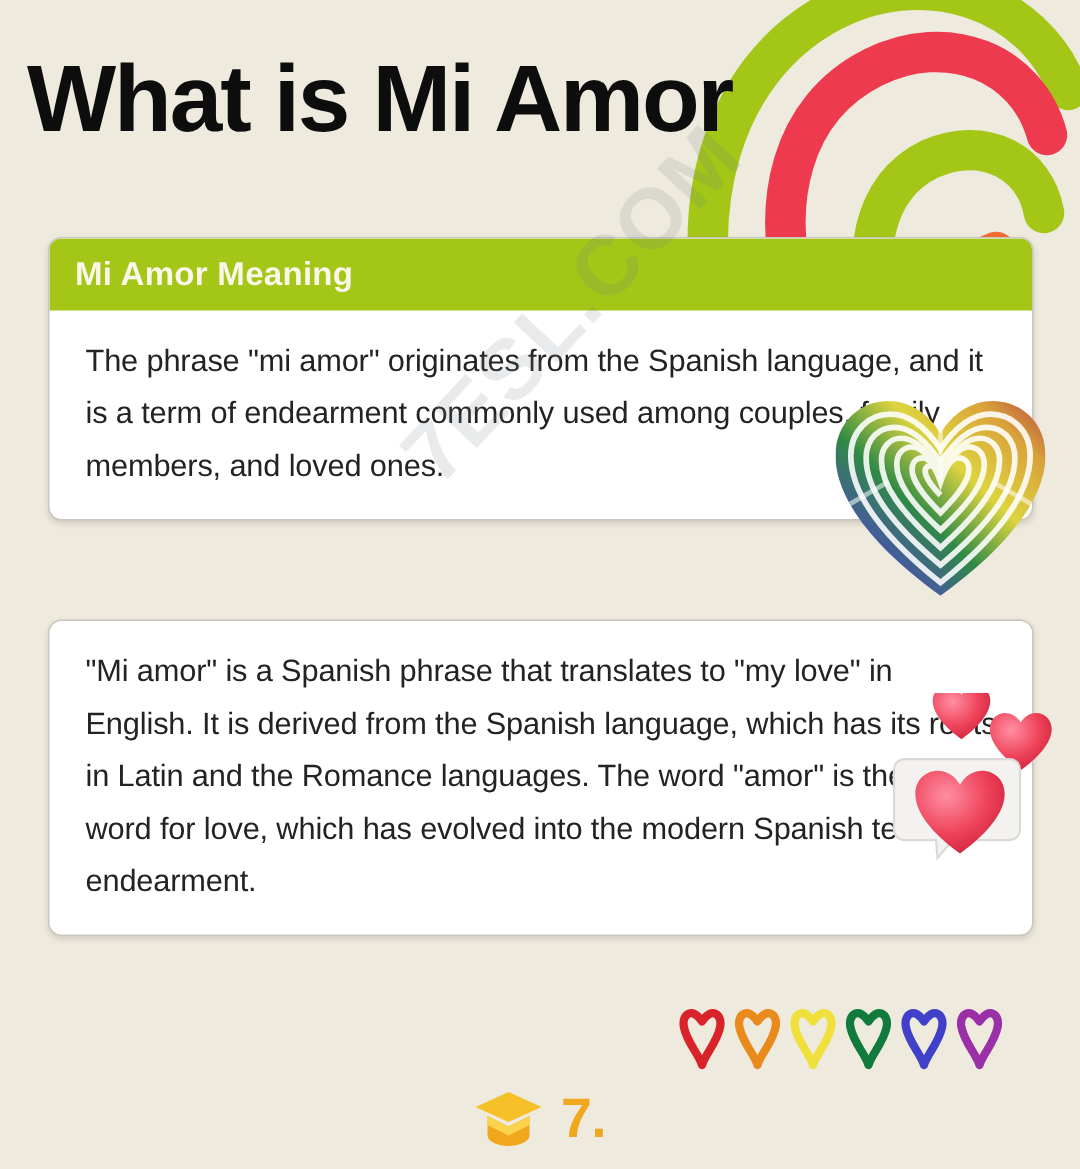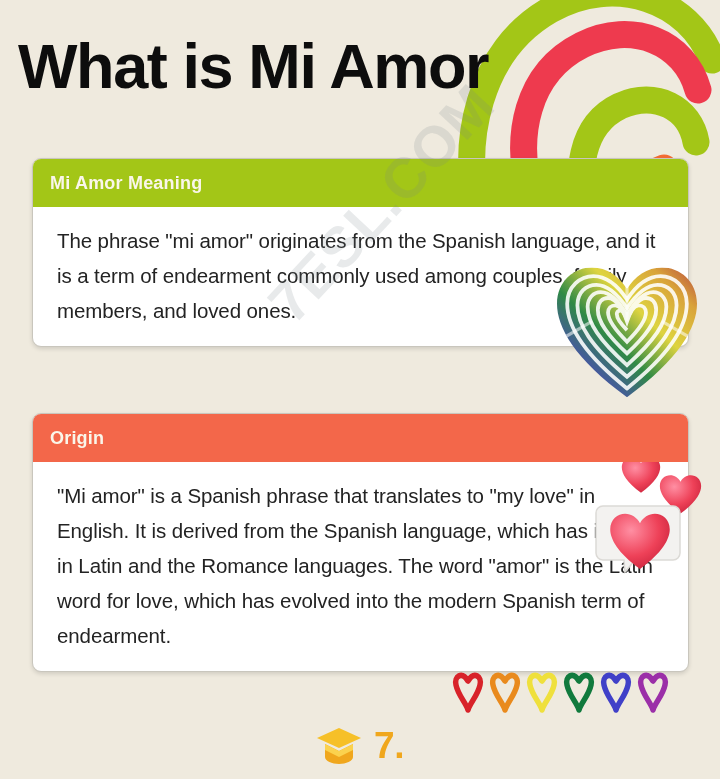--- a/index.html
+++ b/index.html
@@ -77,21 +77,21 @@
     border: 1px solid #c9c6bd;
     border-radius: 9px;
     box-shadow: 0 2px 4px rgba(0,0,0,0.13);
     z-index: 3;
     overflow: hidden;
   }
   .card-head {
     height: 48px;
     line-height: 48px;
     padding: 0 0 0 17px;
-    font-size: 18px;
+    font-size: 22px;
     font-weight: bold;
     color: #faf6ea;
     letter-spacing: 0.2px;
     box-sizing: border-box;
   }
   .card-body {
     padding: 16px 22px 18px 24px;
     font-size: 20.5px;
     line-height: 35px;
     color: #232323;
@@ -179,21 +179,20 @@
   <div class="title">What is Mi Amor</div>
 
   <div class="card" id="card-meaning">
     <div class="card-head" style="background:#a3c617">Mi Amor Meaning</div>
     <div class="card-body">
       <p>The phrase "mi amor" originates from the Spanish language, and it is a term of endearment commonly used among couples, family members, and loved ones.</p>
     </div>
   </div>
 
   <div class="card" id="card-origin">
-    <div class="card-head" style="background:#f3674a">Origin</div>
     <div class="card-body">
       <p>"Mi amor" is a Spanish phrase that translates to "my love" in English. It is derived from the Spanish language, which has its roots in Latin and the Romance languages. The word "amor" is the Latin word for love, which has evolved into the modern Spanish term of endearment.</p>
     </div>
   </div>
 
   <div class="watermark">7ESL.COM</div>
 
   <svg class="fp-heart" viewBox="0 0 100 96">
     <defs>
       <clipPath id="hclip">

